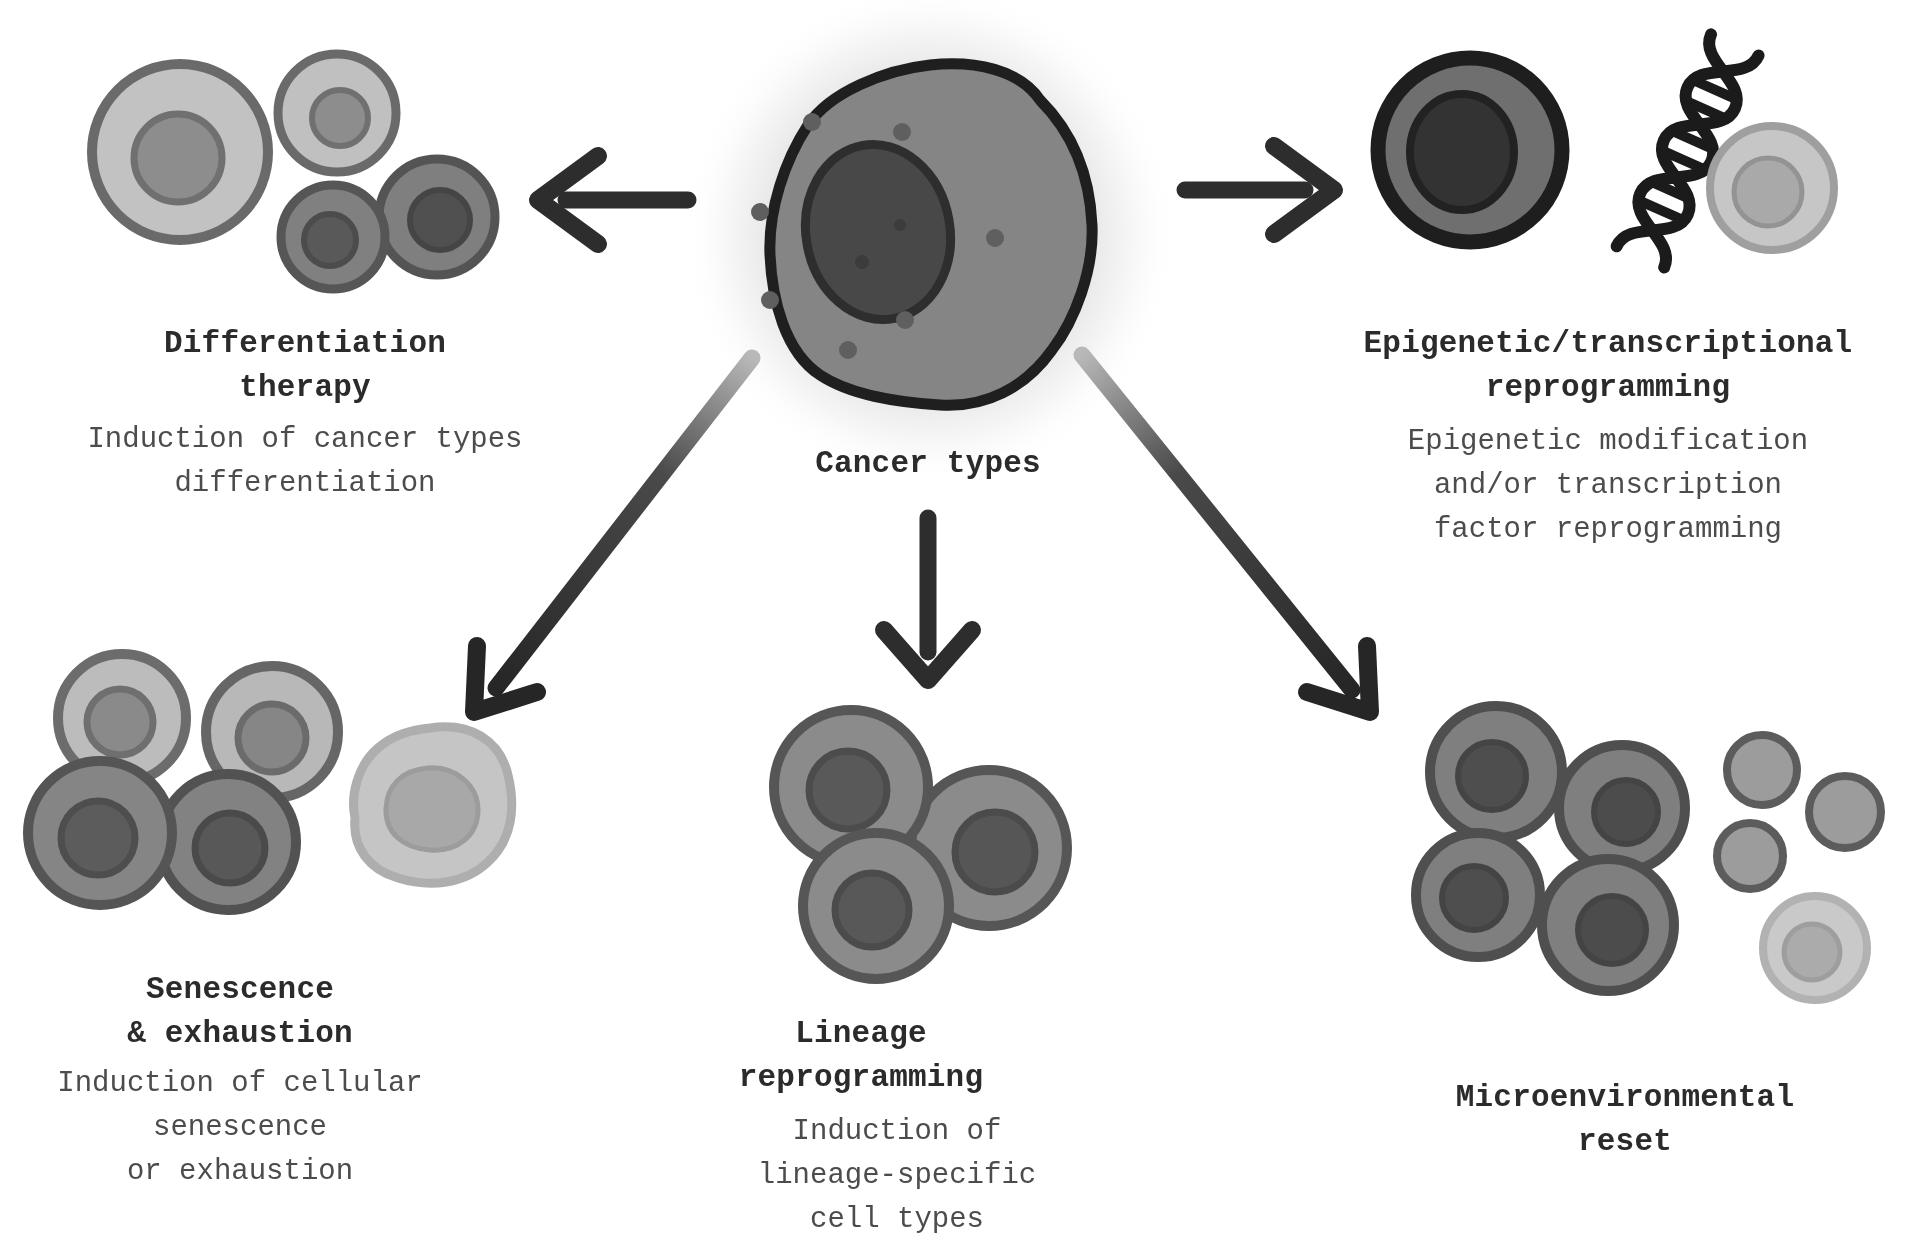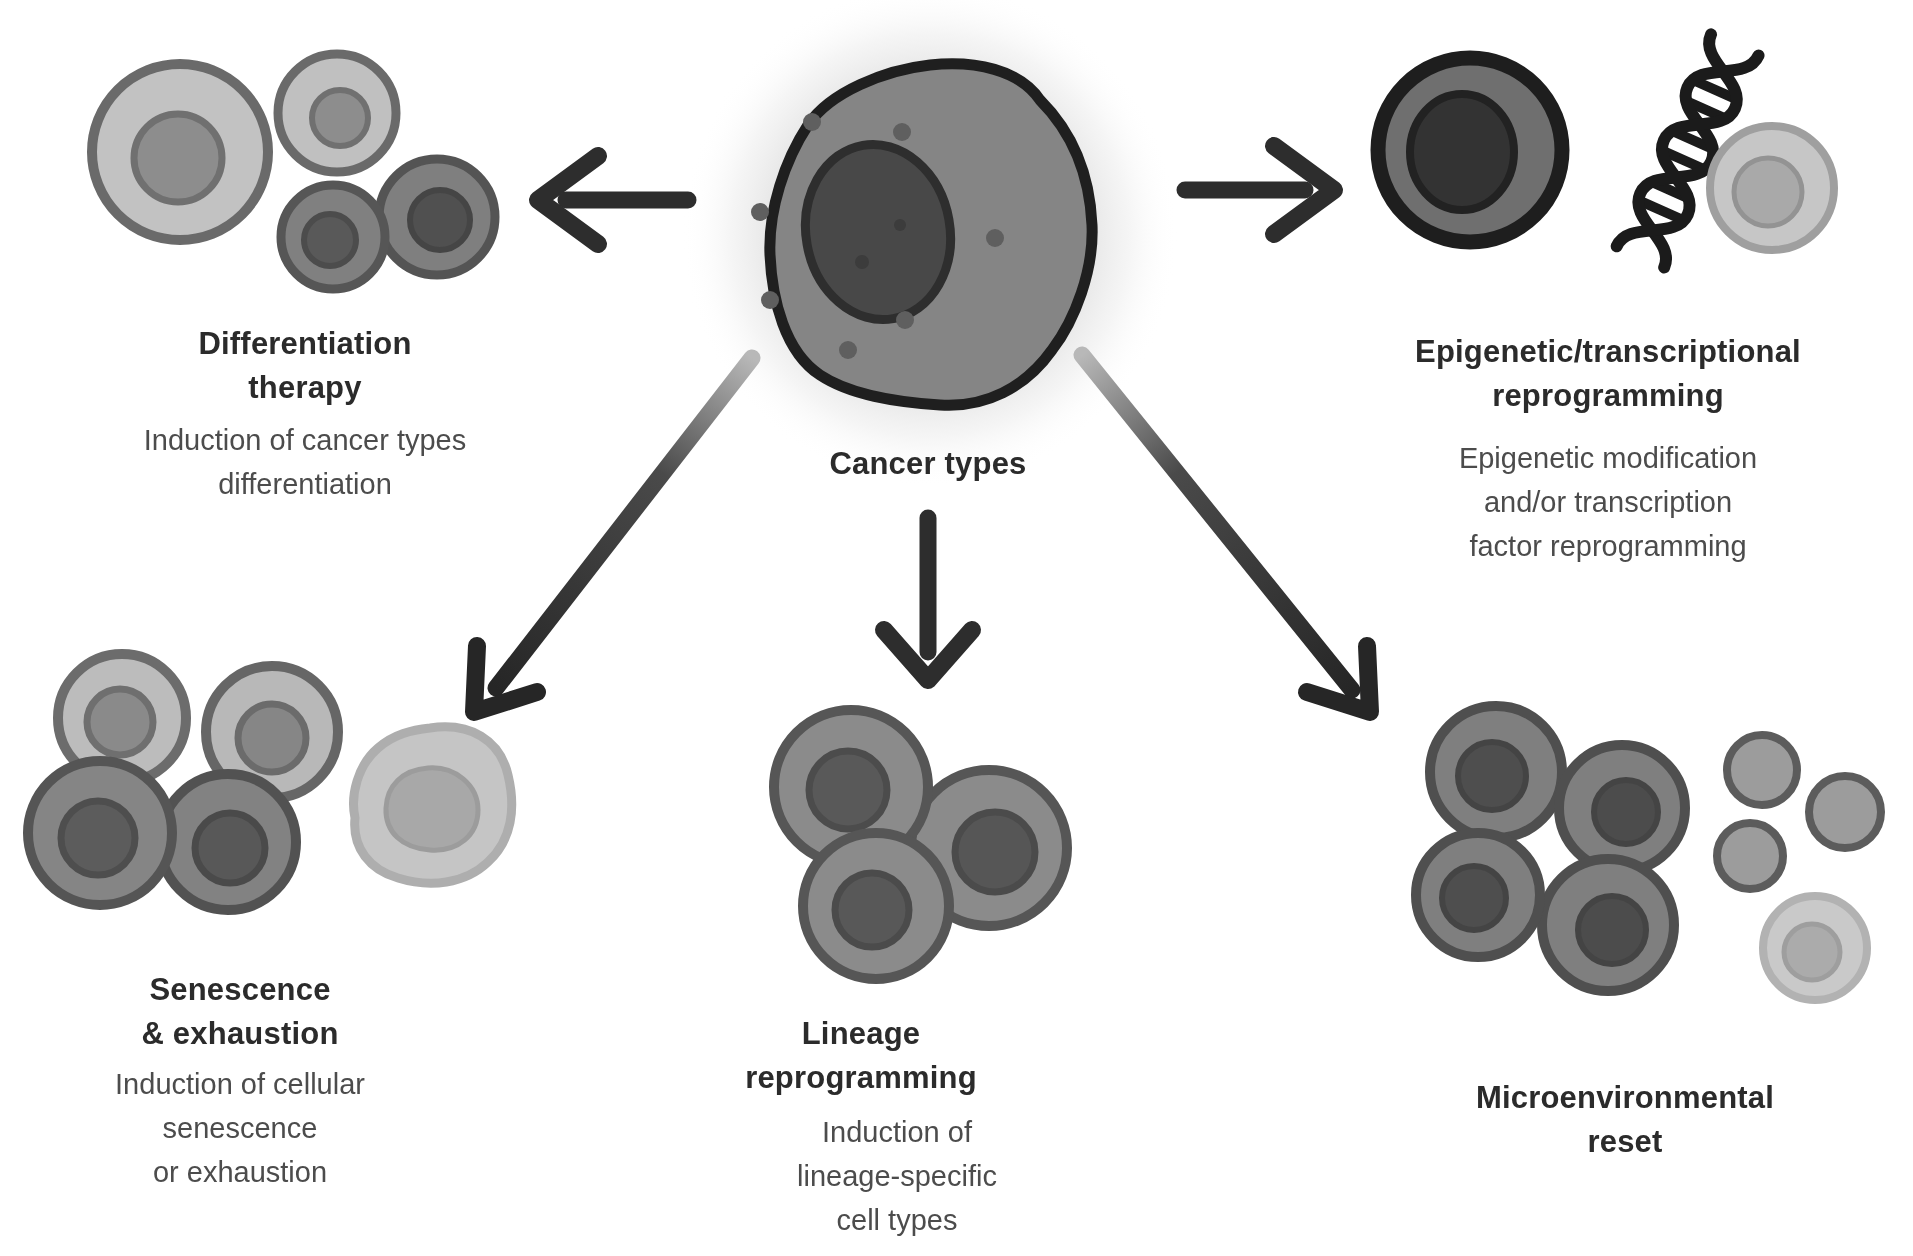--- a/index.html
+++ b/index.html
@@ -1,17 +1,17 @@
 <!DOCTYPE html>
 <html><head>
 <meta charset="utf-8">
 <style>
   html,body{margin:0;padding:0;background:#ffffff}
   .stage{position:relative;width:1913px;height:1256px;background:#ffffff;overflow:hidden;
-         font-family:Liberation Sans, sans-serif}
+         font-family:Liberation Mono, monospace}
   .stage svg{position:absolute;left:0;top:0}
   .txt{position:absolute;text-align:center;white-space:pre-line}
   .title{font-weight:700;font-size:31px;line-height:44px;color:#2b2b2b;letter-spacing:.2px}
   .desc{font-weight:400;font-size:29px;line-height:44px;color:#4c4c4c}
 </style>
 </head>
 <body>
 
 <div class="stage">
 
@@ -163,23 +163,23 @@
       <circle cx="1815" cy="948" r="52" fill="#c9c9c9" stroke="#b2b2b2" stroke-width="8"></circle>
       <circle cx="1812" cy="952" r="28" fill="#ababab" stroke="#9e9e9e" stroke-width="5"></circle>
     </g>
   </svg>
 
   <div class="txt title" style="left:90px;top:322px;width:430px">Differentiation
 therapy</div>
   <div class="txt desc" style="left:75px;top:418px;width:460px">Induction of cancer types
 differentiation</div>
 
-  <div class="txt title" style="left:1328px;top:330px;width:560px">Epigenetic/transcriptional
+  <div class="txt title" style="left:1328px;top:322px;width:560px">Epigenetic/transcriptional
 reprogramming</div>
-  <div class="txt desc" style="left:1328px;top:436px;width:560px">Epigenetic modification
+  <div class="txt desc" style="left:1328px;top:420px;width:560px">Epigenetic modification
 and/or transcription
 factor reprogramming</div>
 
   <div class="txt title" style="left:778px;top:442px;width:300px">Cancer types</div>
 
   <div class="txt title" style="left:40px;top:968px;width:400px">Senescence
 &amp; exhaustion</div>
   <div class="txt desc" style="left:20px;top:1062px;width:440px">Induction of cellular
 senescence
 or exhaustion</div>

